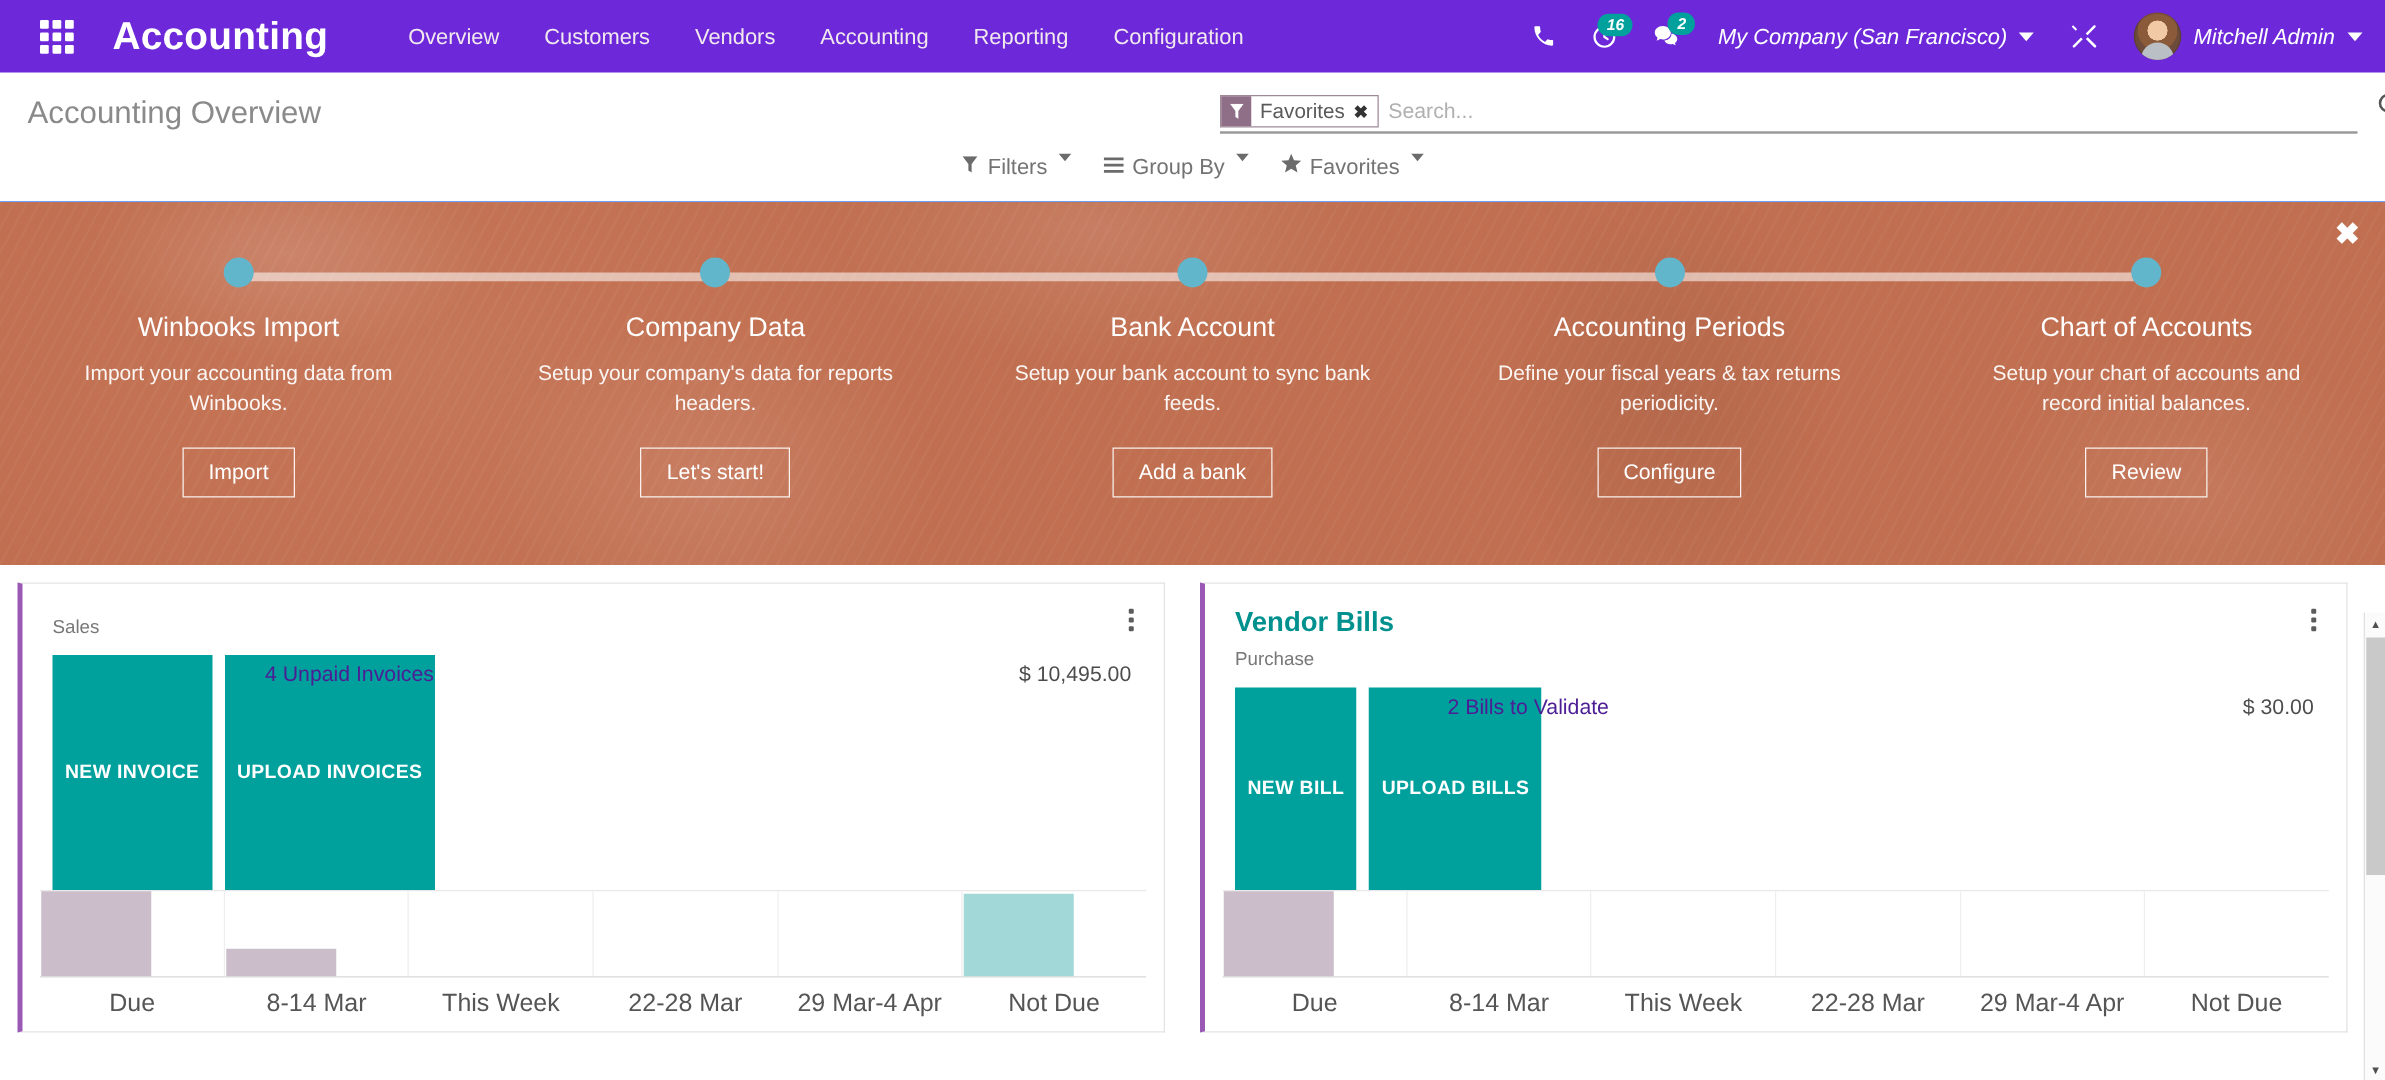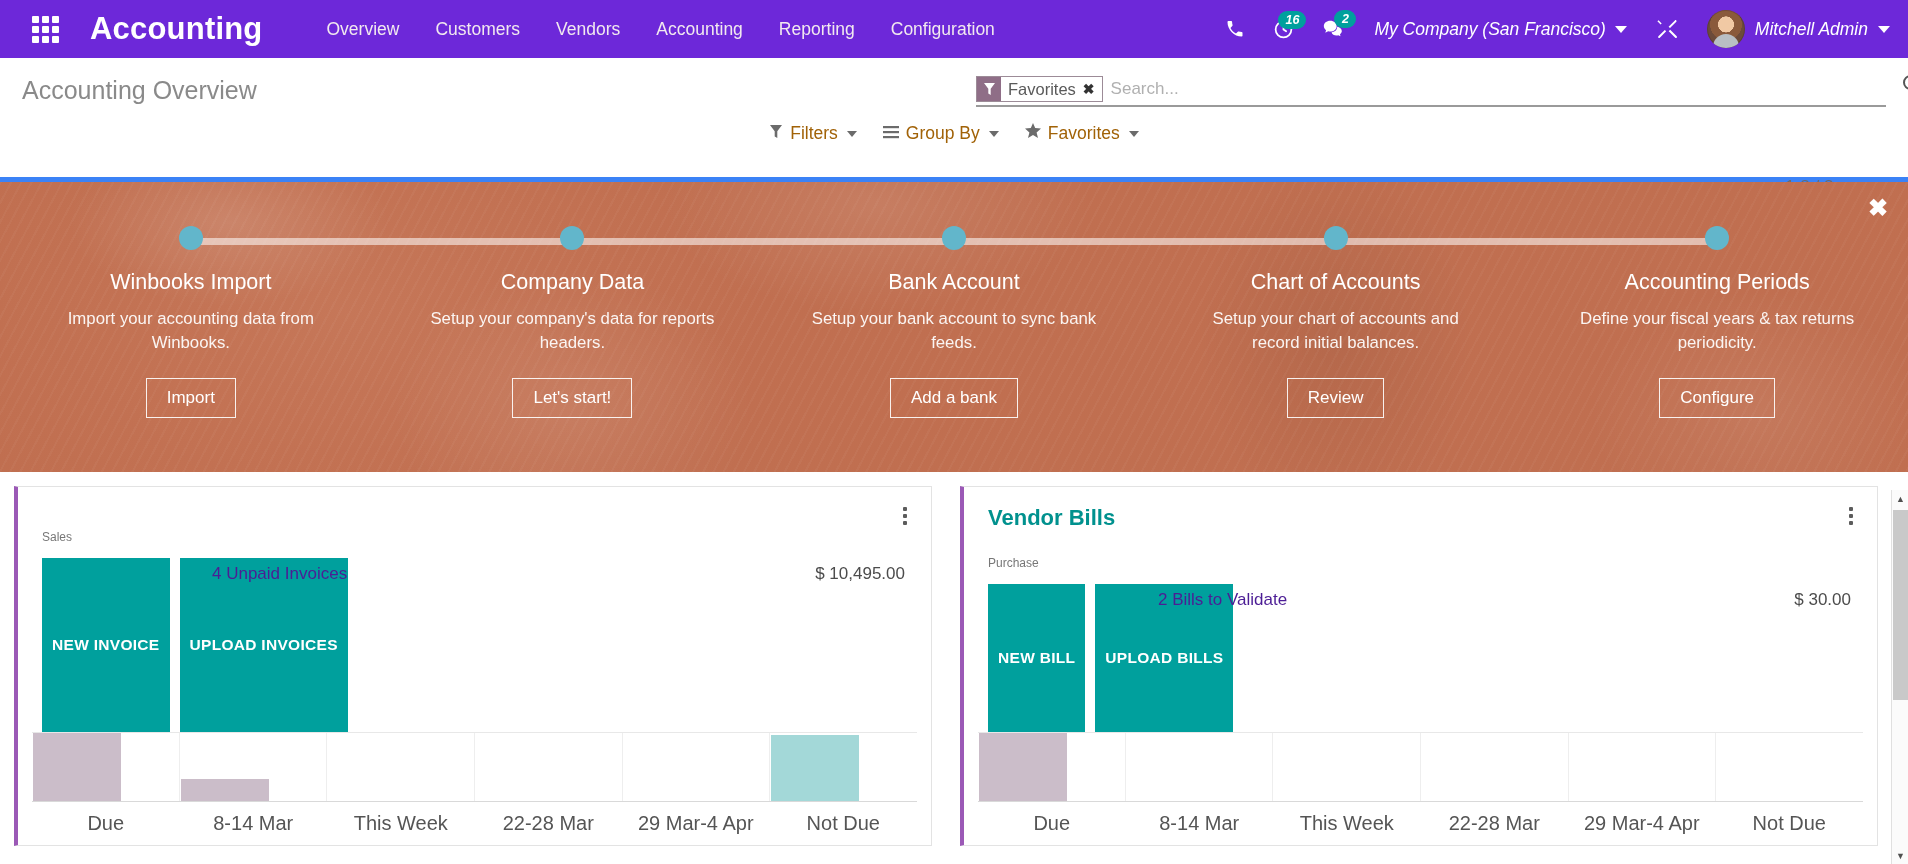--- a/index.html
+++ b/index.html
@@ -108,24 +108,24 @@
   .avatar::after {
     content:""; position:absolute; left:50%; top:62%;
     transform: translateX(-50%);
     width: 26px; height: 22px; border-radius: 13px 13px 0 0;
     background:#b9bfc4;
   }
 
   
   .control-panel {
     background: #fff;
-    border-bottom: 5px solid #3b82f6;
+    border-bottom: 1px solid #3b82f6;
     padding: 0;
     position: relative;
-    height: 124px;
+    height: 104px;
   }
   .cp-row1 { display: flex; align-items: flex-start; padding: 18px 22px 0 22px; }
   .breadcrumb {
     font-size: 25px;
     color: #8a8a8a;
     font-weight: 400;
   }
   .searchview {
     margin-left: auto;
     margin-right: 0;
@@ -171,22 +171,22 @@
   .search-magnify {
     position: absolute; right: -38px; top: -4px;
     color: #555; font-size: 22px; cursor: pointer;
   }
   .cp-row2 {
     display: flex; align-items: center;
     padding: 16px 22px 0 22px;
   }
   .cp-buttons { margin: 0 auto; display: flex; align-items: center; gap: 26px; }
   .cp-btn {
-    display: flex; align-items: center; gap: 7px;
-    color: #a16207; font-size: 17.5px; cursor: pointer;
+    display: flex; align-items: flex-start; gap: 7px;
+    color: #737373; font-size: 17.5px; cursor: pointer;
   }
   .cp-btn .cr {
     width: 0; height: 0;
     border-left: 5px solid transparent;
     border-right: 5px solid transparent;
     border-top: 6px solid #6b6b6b;
     margin-left: 2px;
   }
   .pager {
     position: absolute; right: 22px; top: 128px;
@@ -296,21 +296,21 @@
     flex: 1;
     border: 1px solid #e3e3e3;
     border-left: 4px solid #9b59b6;
     background: #fff;
     position: relative;
     display: flex; flex-direction: column;
     max-width: 928px;
   }
   .card-head { padding: 18px 20px 0 24px; position: relative; }
   .card-title { color: #00918e; font-size: 22px; font-weight: bold; }
-  .card-sub { color: #777; font-size: 12px; margin-top: 25px; }
+  .card-sub { color: #777; font-size: 15px; margin-top: 8px; }
   .kebab {
     position: absolute; top: 18px; right: 18px;
     display: flex; flex-direction: column; gap: 3px;
     cursor: pointer; padding: 2px 6px;
   }
   .kebab i { width: 4px; height: 4px; background: #5c5c5c; border-radius: 1px; display: block; }
   .card-body {
     display: flex;
     padding: 14px 20px 0 24px;
     gap: 18px;
@@ -541,29 +541,29 @@
       <button class="step-btn">Let's start!</button>
     </div>
     <div class="step">
       <span class="bullet"></span>
       <div class="step-title">Bank Account</div>
       <div class="step-desc">Setup your bank account to sync bank feeds.</div>
       <button class="step-btn">Add a bank</button>
     </div>
     <div class="step">
       <span class="bullet"></span>
+      <div class="step-title">Accounting Periods</div>
+      <div class="step-desc">Define your fiscal years &amp; tax returns periodicity.</div>
+      <button class="step-btn">Configure</button>
+    </div>
+    <div class="step">
+      <span class="bullet"></span>
       <div class="step-title">Chart of Accounts</div>
       <div class="step-desc">Setup your chart of accounts and record initial balances.</div>
       <button class="step-btn">Review</button>
-    </div>
-    <div class="step">
-      <span class="bullet"></span>
-      <div class="step-title">Accounting Periods</div>
-      <div class="step-desc">Define your fiscal years &amp; tax returns periodicity.</div>
-      <button class="step-btn">Configure</button>
     </div>
   </div>
 </div>
 
 <div class="dash">
 
   <div class="card">
     <div class="card-head">
       <div class="card-sub">Sales</div>
       <div class="kebab">

